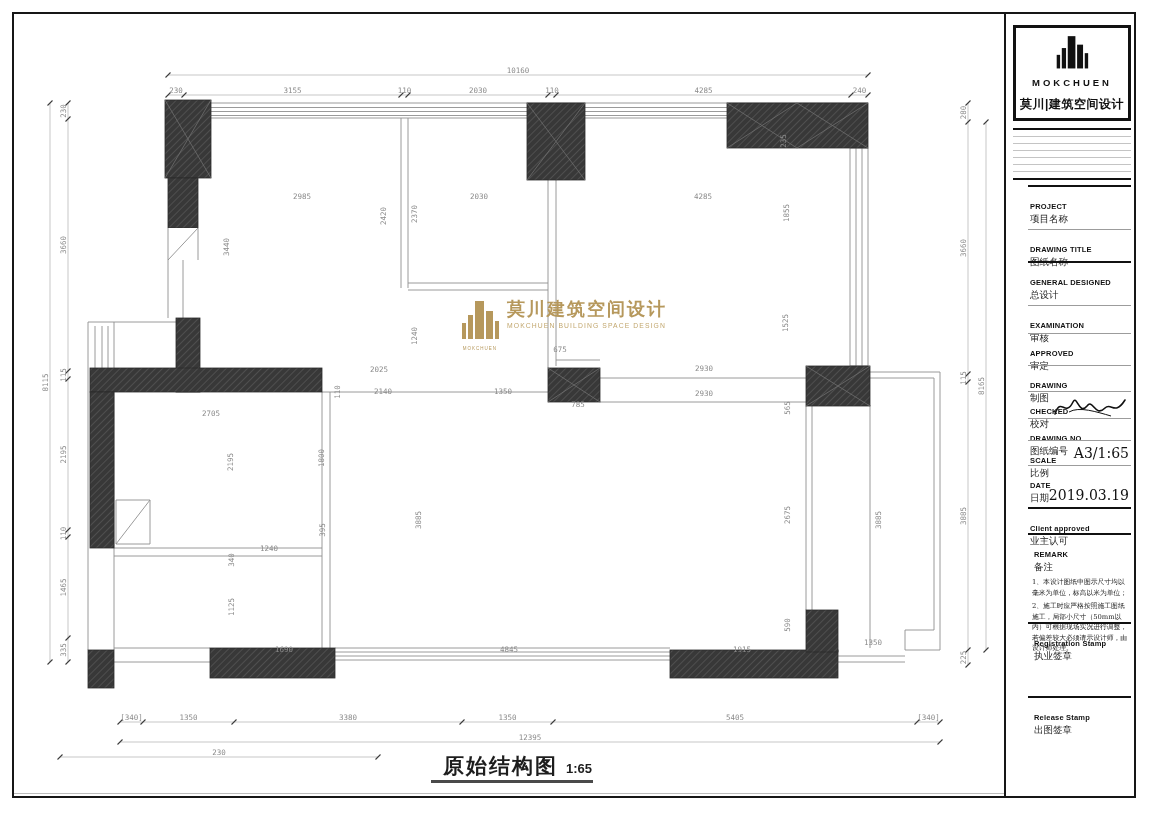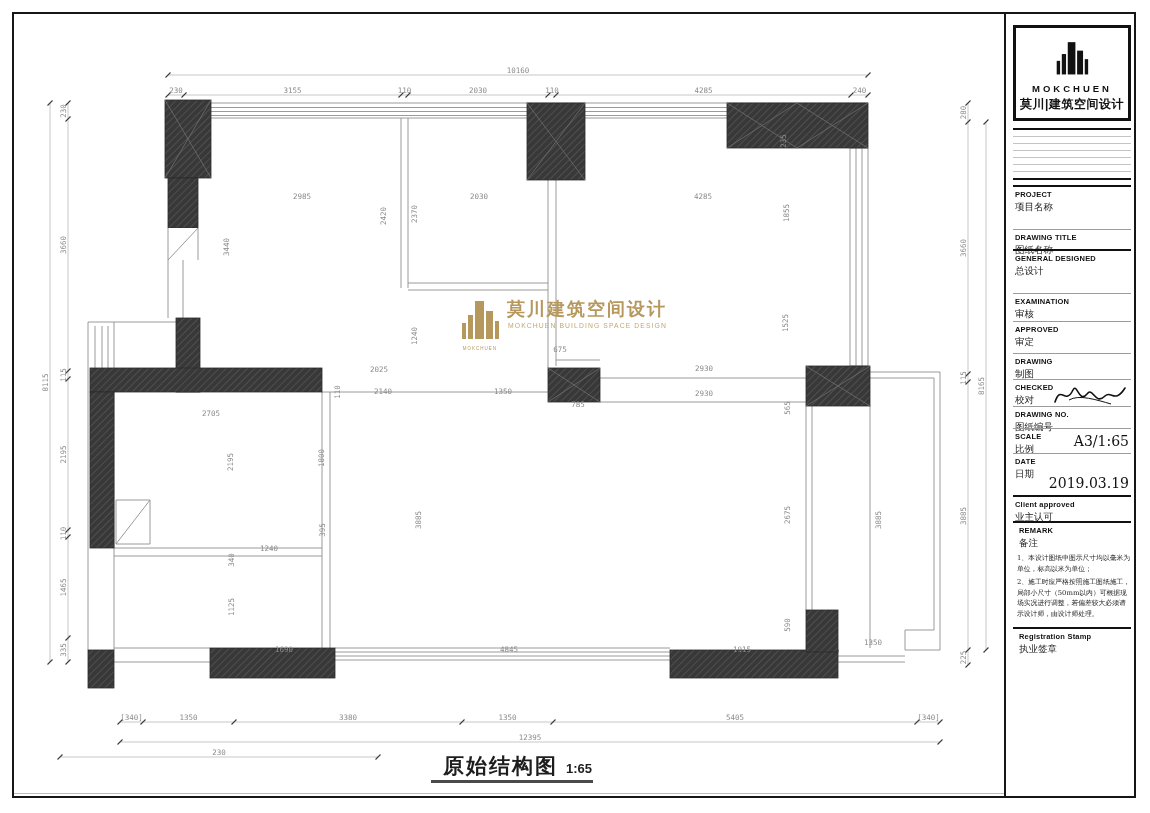--- a/index.html
+++ b/index.html
@@ -10,45 +10,45 @@
                 border:2px solid #161616;box-sizing:border-box;}
   
   #plan-svg{position:absolute;left:0;top:0;}
   .dimline{stroke:#b0b0b0;stroke-width:.7;}
   .tick{stroke:#3c3c3c;stroke-width:1.1;}
   .dimtext{font:7.5px "DejaVu Sans Mono",monospace;fill:#8b8b8b;text-anchor:middle;}
   .wline{stroke:#8f8f8f;stroke-width:.9;fill:none;}
   .xline{stroke:#6e6e6e;stroke-width:.8;fill:none;}
   .wall{fill:url(#hatch);stroke:#2c2c2c;stroke-width:.8;}
   
-  .watermark{position:absolute;left:460px;top:299px;display:flex;align-items:flex-start;gap:7px;text-align:right;}
+  .watermark{position:absolute;left:460px;top:299px;display:flex;align-items:flex-start;gap:7px;}
   .wm-icon-wrap{display:flex;flex-direction:column;align-items:center;}
   .wm-brand-tiny{font:4.5px "Liberation Sans",sans-serif;letter-spacing:1px;color:#b6985c;margin-top:1px;}
   .wm-cn{font:bold 18px "Liberation Sans",sans-serif;color:#b6985c;letter-spacing:2px;line-height:20px;}
   .wm-en{font:6.8px "Liberation Sans",sans-serif;color:#c2a76e;letter-spacing:1.1px;margin-top:3px;}
   
   .footer-title{position:absolute;left:443px;top:752px;}
   .ft-cn{font:bold 21px "Liberation Sans",sans-serif;color:#1d1d1d;letter-spacing:2px;margin-top:33px;}
   .ft-scale{font:bold 13px "Liberation Sans",sans-serif;color:#1d1d1d;margin-left:8px;}
   .ft-underline{position:absolute;left:431px;top:780px;width:162px;height:3px;background:#4a4a4a;}
   .ft-baseline{position:absolute;left:14px;top:793px;width:990px;height:1px;background:#bdbdbd;}
   
   .title-block{position:absolute;left:1004px;top:12px;width:134px;height:786px;
                border-left:2px solid #161616;box-sizing:border-box;background:#fff;}
   .tb-inner{position:absolute;left:7px;top:0;width:120px;height:786px;}
   .logo-box{position:absolute;left:0;top:13px;width:118px;height:96px;border:3px solid #111;
             box-sizing:border-box;display:flex;flex-direction:column;align-items:center;justify-content:flex-end;
             padding-bottom:5px;}
   .logo-brand{font:bold 9.5px "Liberation Sans",sans-serif;letter-spacing:3px;color:#111;margin-top:3px;}
-  .logo-cn{font:bold 12px "Liberation Sans",sans-serif;color:#111;letter-spacing:.5px;margin-top:2px;}
+  .logo-cn{font:bold 12px "Liberation Sans",sans-serif;color:#111;letter-spacing:.5px;margin-top:8px;}
   .rules{position:absolute;left:0;top:116px;width:118px;height:52px;border-top:2.5px solid #111;
          border-bottom:2.5px solid #111;box-sizing:border-box;}
   .rules .rl{height:1px;background:#c4c4c4;margin-top:6px;}
   .tb-fields{position:absolute;left:0;top:173px;width:118px;}
-  .tb-row{position:relative;box-sizing:border-box;padding:3px 0 0 2px;border-top:1px solid #9c9c9c;}
+  .tb-row{position:relative;box-sizing:border-box;padding:15px 0 0 2px;border-top:1px solid #9c9c9c;margin-left:15px;}
   .tb-row.thick{border-top:2.5px solid #111;}
   .tb-en{font:bold 7.5px "Liberation Sans",sans-serif;color:#111;letter-spacing:.2px;}
   .tb-cn{font:9.5px "DejaVu Serif",serif;color:#222;margin-top:2px;}
   .tb-value{position:absolute;right:2px;bottom:4px;font:14px "DejaVu Serif",serif;color:#111;}
   .sig{position:absolute;right:0;top:0;}
   .remark-note{font:6.8px "DejaVu Serif",serif;color:#222;line-height:10.5px;margin:3px 0 0 2px;
                }
   .stamp-space{height:40px;}
 </style>
 </head>
@@ -296,21 +296,21 @@
         <div class="rl"></div>
           <div class="rl"></div>
           <div class="rl"></div>
       </div>
 
       <div class="tb-fields">
         <div class="tb-row thick" style="height:44px">
           <div class="tb-en">PROJECT</div>
           <div class="tb-cn">项目名称</div>
         </div>
-        <div class="tb-row" style="height:20px">
+        <div class="tb-row" style="height:32px">
           <div class="tb-en">DRAWING TITLE</div>
           <div class="tb-cn">图纸名称</div>
         </div>
         <div class="tb-row thick" style="height:44px">
           <div class="tb-en">GENERAL  DESIGNED</div>
           <div class="tb-cn">总设计</div>
         </div>
         <div class="tb-row" style="height:28px">
           <div class="tb-en">EXAMINATION</div>
           <div class="tb-cn">审核</div>
@@ -343,30 +343,35 @@
         <div class="tb-row" style="height:42px">
           <div class="tb-en">DATE</div>
           <div class="tb-cn">日期</div>
           <div class="tb-value">2019.03.19</div>
         </div>
         <div class="tb-row thick" style="height:26px">
           <div class="tb-en">Client approved</div>
           <div class="tb-cn">业主认可</div>
         </div>
 
-        <div class="tb-row thick" style="height:106px">
+        <div class="tb-row thick" style="height:89px">
           <div class="tb-en" style="padding-left:4px">REMARK</div>
           <div class="tb-cn" style="padding-left:4px">备注</div>
           <div class="remark-note">1、本设计图纸中图示尺寸均以毫米为单位，标高以米为单位；</div>
           <div class="remark-note">2、施工时应严格按照施工图纸施工，局部小尺寸（50mm以内）可根据现场实况进行调整，若偏差较大必须请示设计师，由设计师处理。</div>
         </div>
 
         <div class="tb-row thick" style="height:74px">
           <div class="tb-en" style="padding-left:4px">Registration Stamp</div>
           <div class="tb-cn" style="padding-left:4px">执业签章</div>
           <div class="stamp-space"></div>
         </div>
+        <div class="tb-row thick" style="height:78px;border-bottom:0">
+          <div class="tb-en" style="padding-left:4px">Release Stamp</div>
+          <div class="tb-cn" style="padding-left:4px">出图签章</div>
+          <div class="stamp-space"></div>
+        </div>
       </div>
     </div>
   </div>
 
   <div class="sheet-border"></div>
 </div>
 
 </body></html>

